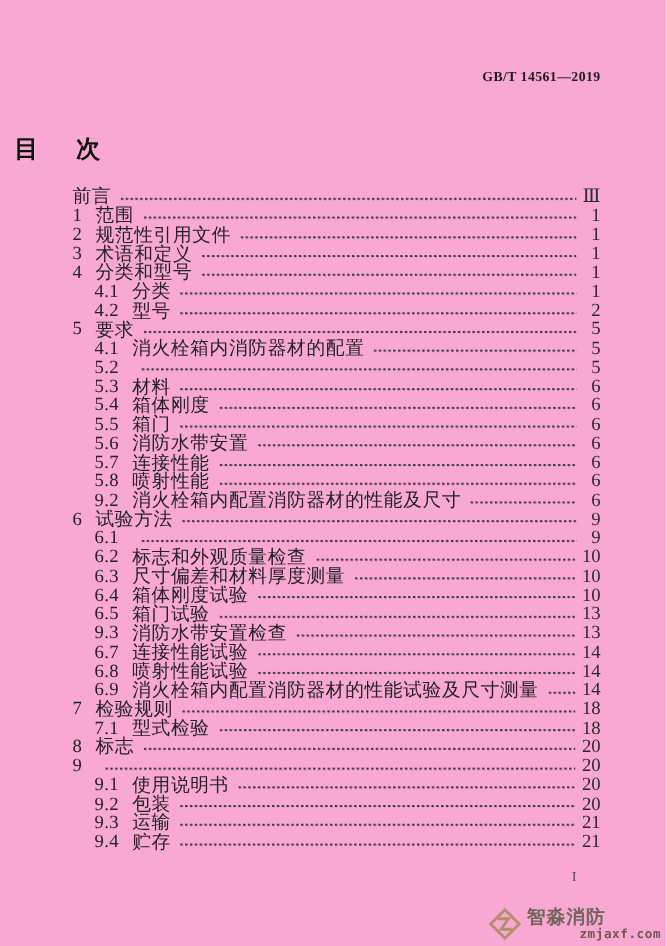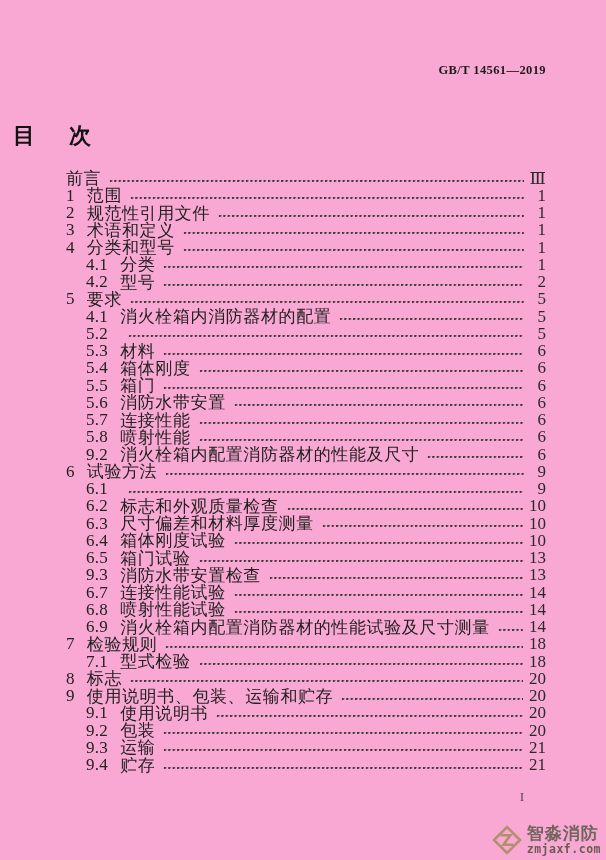--- a/index.html
+++ b/index.html
@@ -102,20 +102,21 @@
     color: #6f655a;
     letter-spacing: 1px;
     font-family: "Liberation Sans", "DejaVu Sans", sans-serif;
   }
   .wm-domain {
     font-size: 11.5px;
     font-weight: bold;
     color: #6a5c4e;
     letter-spacing: 0.5px;
     font-family: "DejaVu Sans Mono", "Liberation Mono", monospace;
+    margin-left: 48px;
   }
 </style>
 </head>
 <body>
 
 <div class="page">
 
   <div class="doc-code">GB/T 14561—2019</div>
 
   <h1 class="title">目　次</h1>
@@ -294,21 +295,20 @@
         <span class="pg">18</span>
       </div>
       <div class="toc-row">
         <span class="num">8</span>
         <span class="lbl">标志</span>
         <span class="leader"></span>
         <span class="pg">20</span>
       </div>
       <div class="toc-row">
         <span class="num">9</span>
-        <span class="lbl">使用说明书、包装、运输和贮存</span>
         <span class="leader"></span>
         <span class="pg">20</span>
       </div>
       <div class="toc-row lvl1">
         <span class="num">9.1</span>
         <span class="lbl">使用说明书</span>
         <span class="leader"></span>
         <span class="pg">20</span>
       </div>
       <div class="toc-row lvl1">

